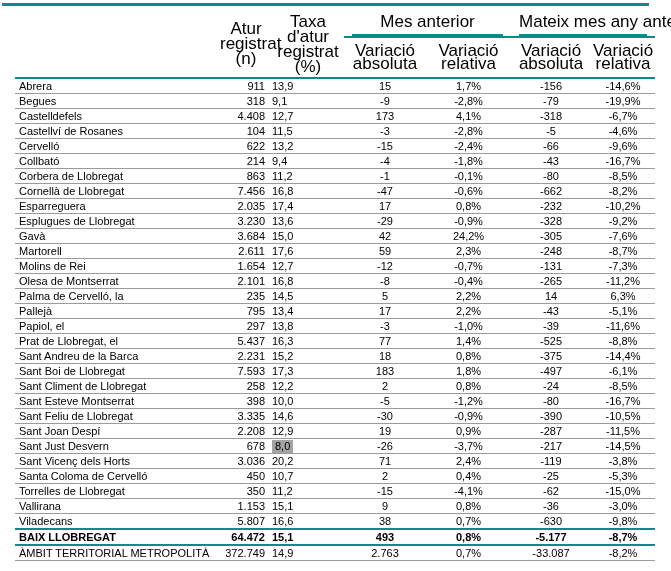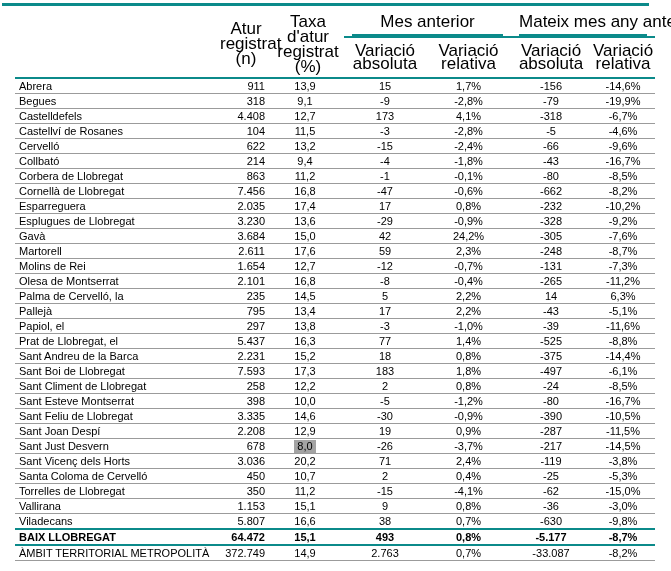--- a/index.html
+++ b/index.html
@@ -42,21 +42,21 @@
   tbody tr { border-bottom:1px solid #9b9b9b; }
   #rows-body tr:last-child { border-bottom:2.5px solid #0b8a8a; }
   #totals-body tr:nth-child(1) { border-bottom:2.5px solid #0b8a8a; }
   #totals-body tr:nth-child(1) td { font-weight:bold; }
   #totals-body tr:nth-child(2) { border-bottom:1px solid #9b9b9b; }
   #totals-body tr:nth-child(3) { border-bottom:3px solid #0b8a8a; }
 
   .c-name { text-align:left; }
   .c-name .val { padding-left:4px; }
   .c-atur { text-align:right; padding-right:7px; }
-  .c-taxa { text-align:center; padding-right:6px; }
+  .c-taxa { text-align:left; padding-right:6px; }
   .c-abs1, .c-rel1, .c-abs2, .c-rel2 { text-align:center; }
   .val { display:inline-block; }
   .val.hl { background:#a9c9ea; padding:0 3px; }
 </style>
 </head>
 <body>
 
 <div class="page">
 
   <div class="title-rule"></div>

